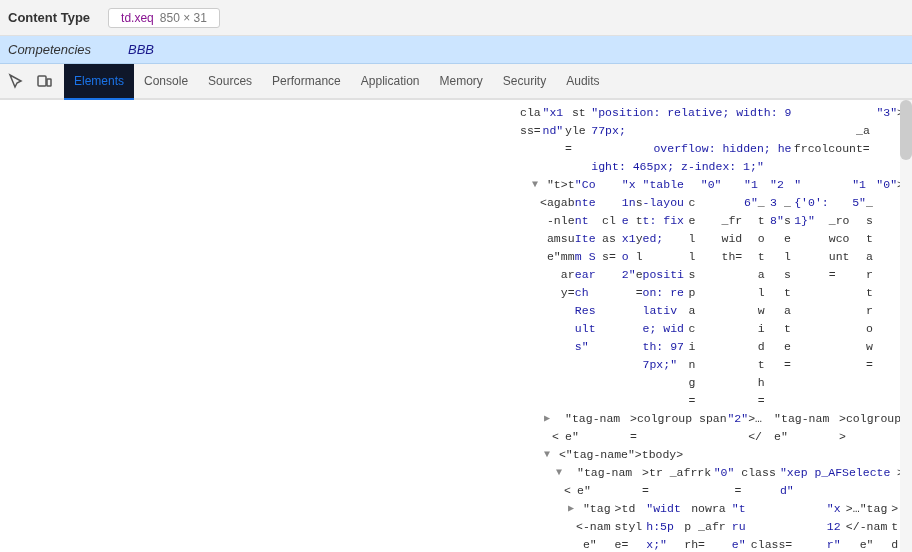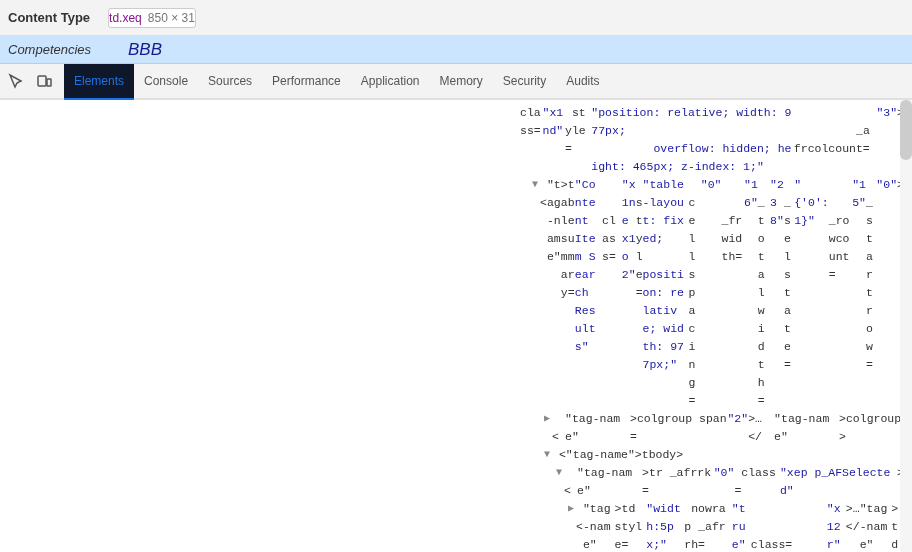--- a/index.html
+++ b/index.html
@@ -19,21 +19,21 @@
       font-size: 13px;
       color: #333;
     }
     #tooltip-badge {
       display: inline-flex;
       align-items: center;
       margin-left: 18px;
       background: #fff;
       border: 1px solid #ccc;
       border-radius: 3px;
-      padding: 2px 0;
+      padding: 2px 12px;
       font-size: 12px;
       color: #555;
       gap: 6px;
     }
     #tooltip-badge .tag { color: #881391; font-weight: 500; }
     #tooltip-badge .dims { color: #777; }
 
     
     #competencies-row {
       display: flex;
@@ -44,21 +44,21 @@
       font-style: italic;
     }
     #competencies-label {
       width: 120px;
       padding: 0 8px;
       font-size: 13px;
       color: #333;
     }
     #competencies-value {
       padding: 0 8px;
-      font-size: 17px;
+      font-size: 13px;
       color: #1a1a8c;
       font-weight: 500;
     }
 
     
     #devtools-tabs {
       display: flex;
       align-items: center;
       height: 36px;
       background: #f3f3f3;

